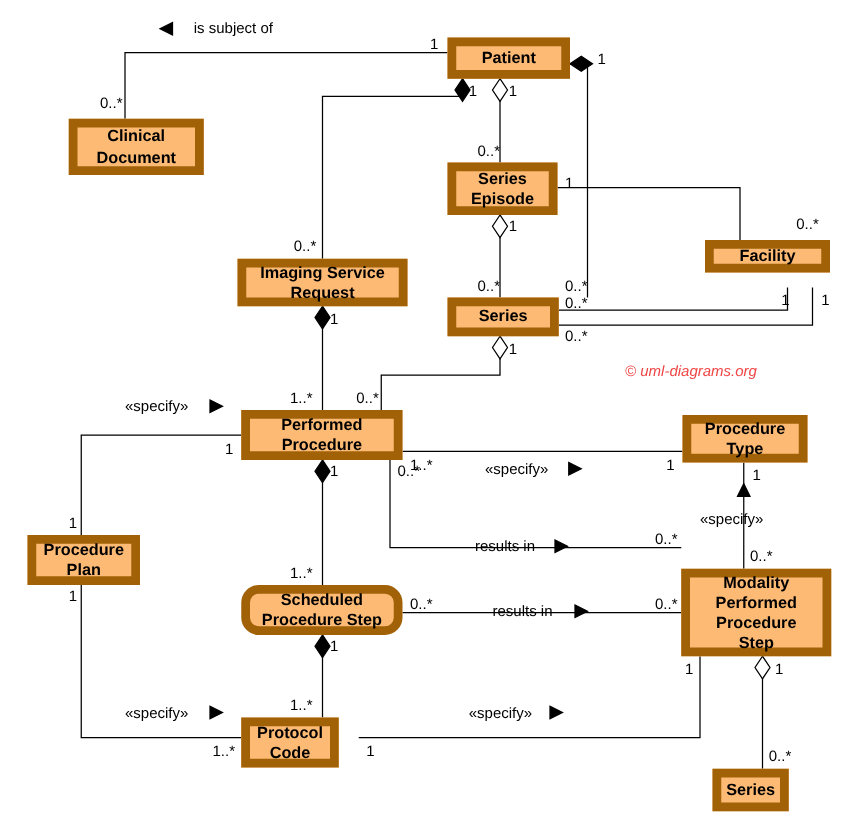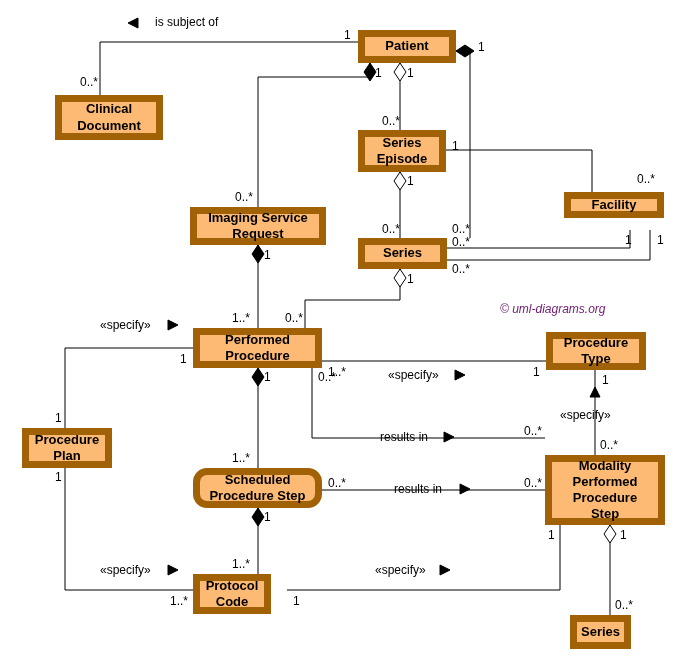--- a/index.html
+++ b/index.html
@@ -28,23 +28,22 @@
   }
   .lbl {
     position: absolute;
     font-size: 12px;
     background: transparent;
     white-space: nowrap;
   }
   .copyright {
     position: absolute;
     font-size: 12px;
-    color: #701a75;
+    color: #ef4444;
     font-style: italic;
-    margin-top: 12px;
   }
   svg {
     position: absolute;
     left: 0; top: 0;
     width: 692px;
     height: 668px;
     pointer-events: none;
   }
   .line { stroke: #000; stroke-width: 1; fill: none; }
   .solidDiamond { fill: #000; stroke: #000; }

